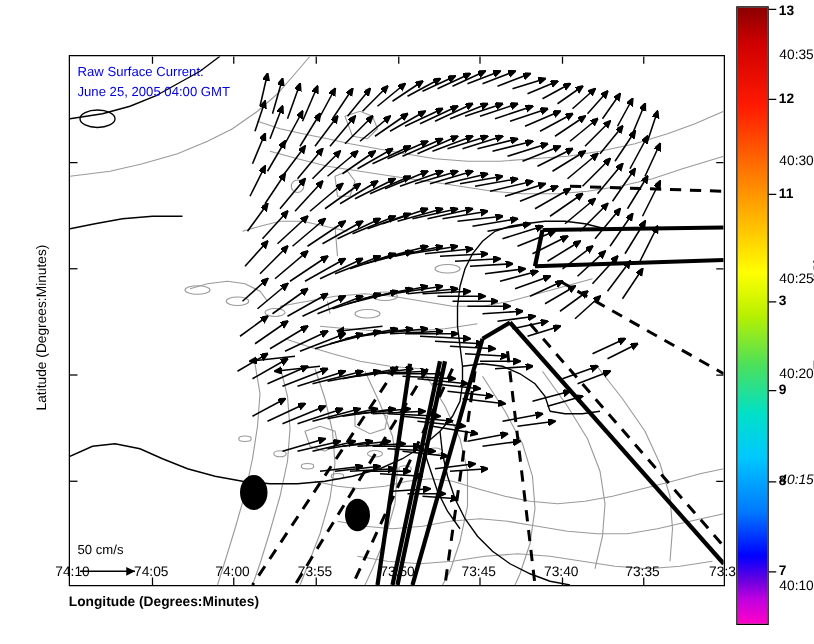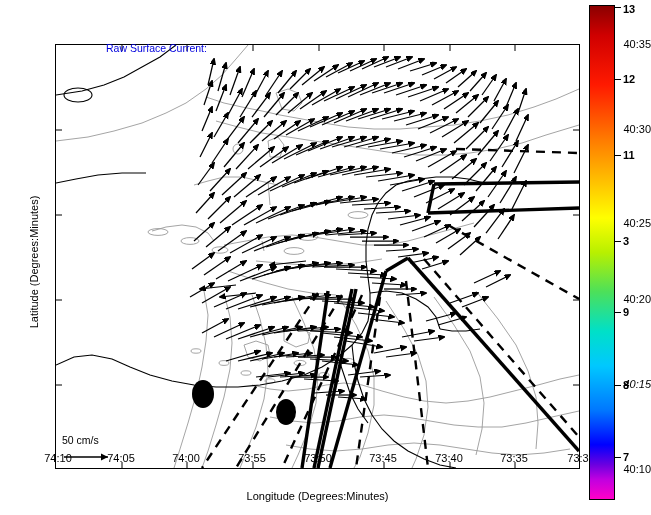--- a/index.html
+++ b/index.html
@@ -44,21 +44,21 @@
     background: #ffffff;
     overflow: hidden;
   }
   .annot {
     position: absolute;
     left: 62px;
     color: #0000dd;
     font-size: 10.5px;
     white-space: nowrap;
   }
-  .annot.l1 { top: 42px; margin-left: 44px; }
+  .annot.l1 { top: 52px; }
   .annot.l2 { top: 68px; }
   .ytick-label {
     position: absolute;
     right: 0;
     width: 46px;
     text-align: right;
     font-size: 11px;
     color: #000000;
     transform: translateY(-50%);
     white-space: nowrap;
@@ -67,25 +67,25 @@
     position: absolute;
     top: 452px;
     font-size: 11px;
     color: #000000;
     transform: translateX(-50%);
     white-space: nowrap;
   }
   .xlabel {
     position: absolute;
     left: 55px;
-    top: 490px;
+    top: 476px;
     width: 525px;
-    text-align: center;
     font-size: 11px;
     color: #000000;
+    font-weight: bold;
   }
   .ylabel {
     position: absolute;
     left: -76px;
     top: 256px;
     width: 220px;
     text-align: center;
     font-size: 11px;
     color: #000000;
     transform: rotate(-90deg);
@@ -547,20 +547,21 @@
           <line x1="0" y1="340" x2="6" y2="340"></line>
         <line x1="523" y1="85" x2="517" y2="85"></line>
           <line x1="523" y1="170" x2="517" y2="170"></line>
         <line x1="523" y1="255" x2="517" y2="255"></line>
           <line x1="523" y1="340" x2="517" y2="340"></line>
       </g>
     </svg>
   </div>
 
   <div class="annot l1">Raw Surface Current:</div>
+  <div class="annot l2">June 25, 2005 04:00 GMT</div>
   <div class="scalebar-text">50 cm/s</div>
 
   <div class="ytick-label" style="top:44px;">40:35</div>
   <div class="ytick-label" style="top:129px;">40:30</div>
   <div class="ytick-label" style="top:207px;margin-top:16px;">40:25</div>
   <div class="ytick-label" style="top:299px;">40:20</div>
   <div class="ytick-label" style="top:384px;font-style:italic;">40:15</div>
   <div class="ytick-label" style="top:469px;">40:10</div>
 
   <div class="xtick-label" style="left:58px;">74:10</div>

